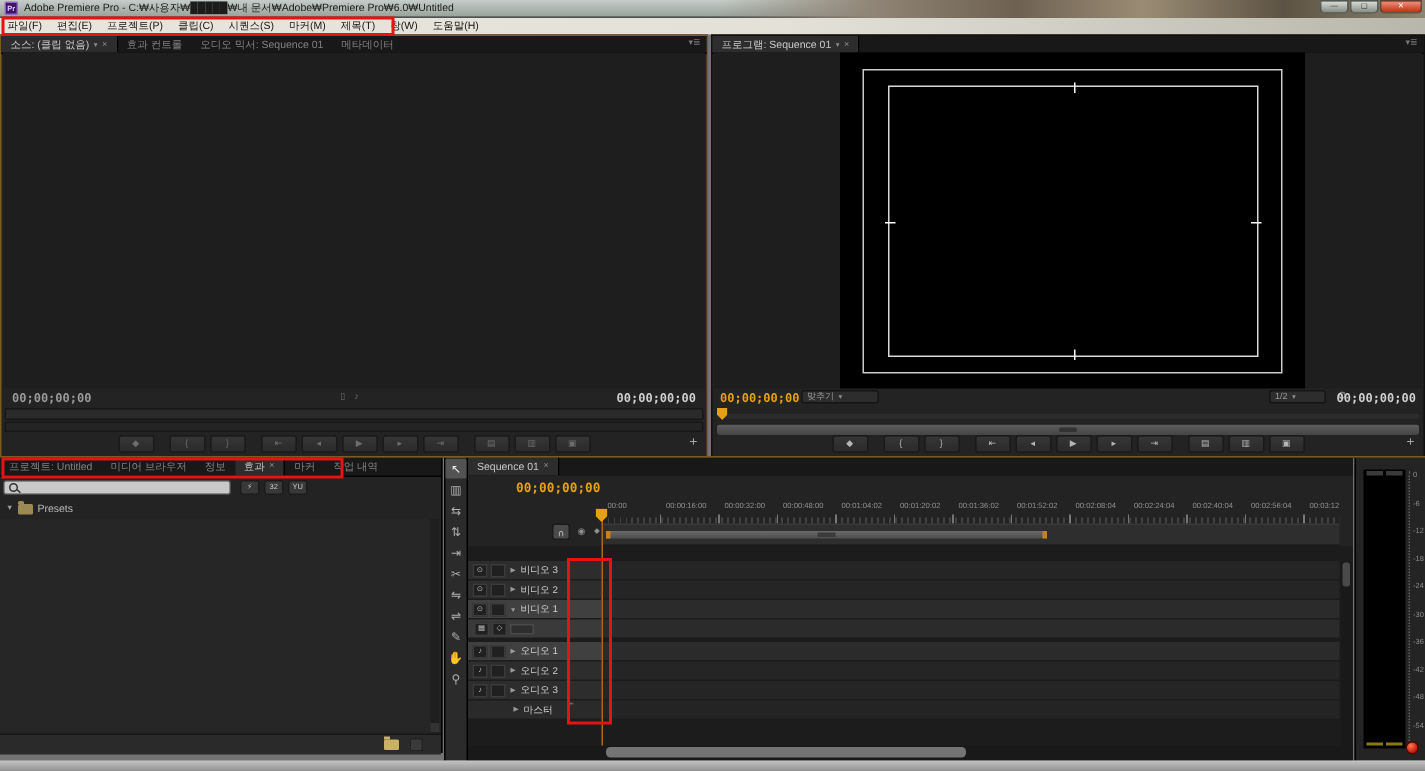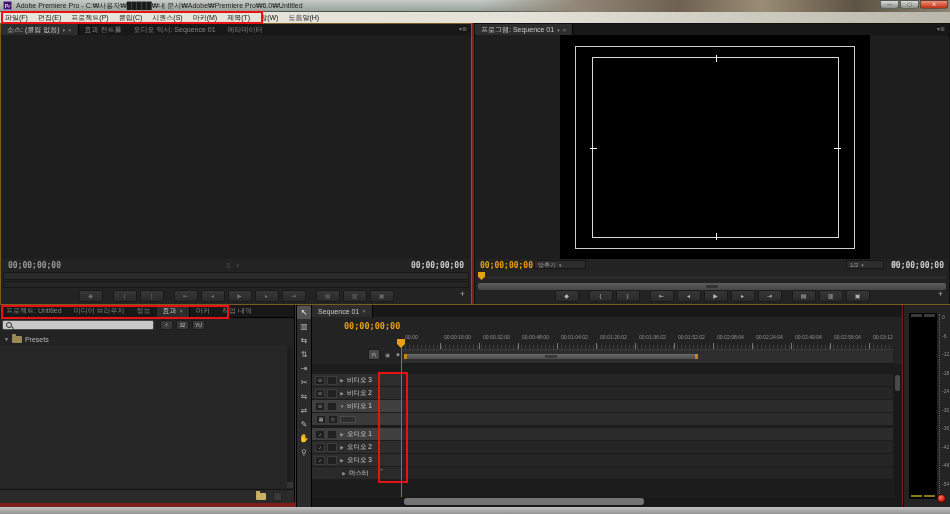--- a/index.html
+++ b/index.html
@@ -1,16 +1,16 @@
 <!DOCTYPE html>
 <html><head>
 <meta charset="utf-8">
 <style>
   html,body{margin:0;padding:0;background:#000;}
-  #screen{position:relative;width:950px;height:514px;background:#7f1d1d;overflow:hidden;
+  #screen{position:relative;width:950px;height:514px;background:#737373;overflow:hidden;
     font-family:"Liberation Sans","DejaVu Sans",sans-serif;-webkit-font-smoothing:antialiased;}
   .abs{position:absolute;}
   .mono{font-family:"DejaVu Sans Mono",monospace;}
 
   
   .titlebar{position:absolute;left:0;top:0;width:950px;height:12px;
     background:linear-gradient(180deg,#c6ccc8,#99a29b);border-bottom:1px solid #4e534f;box-sizing:border-box;}
   .title-photo{position:absolute;right:0;top:0;width:470px;height:12px;
     background:linear-gradient(90deg,rgba(150,158,152,0) 0%,#8f8475 22%,#6e6152 42%,#9a8c74 60%,#5d5344 80%,#8d8471 100%);}
   .app-badge{position:absolute;left:3px;top:1px;width:9px;height:9px;background:#3b1766;border:1px solid #8f63c7;

